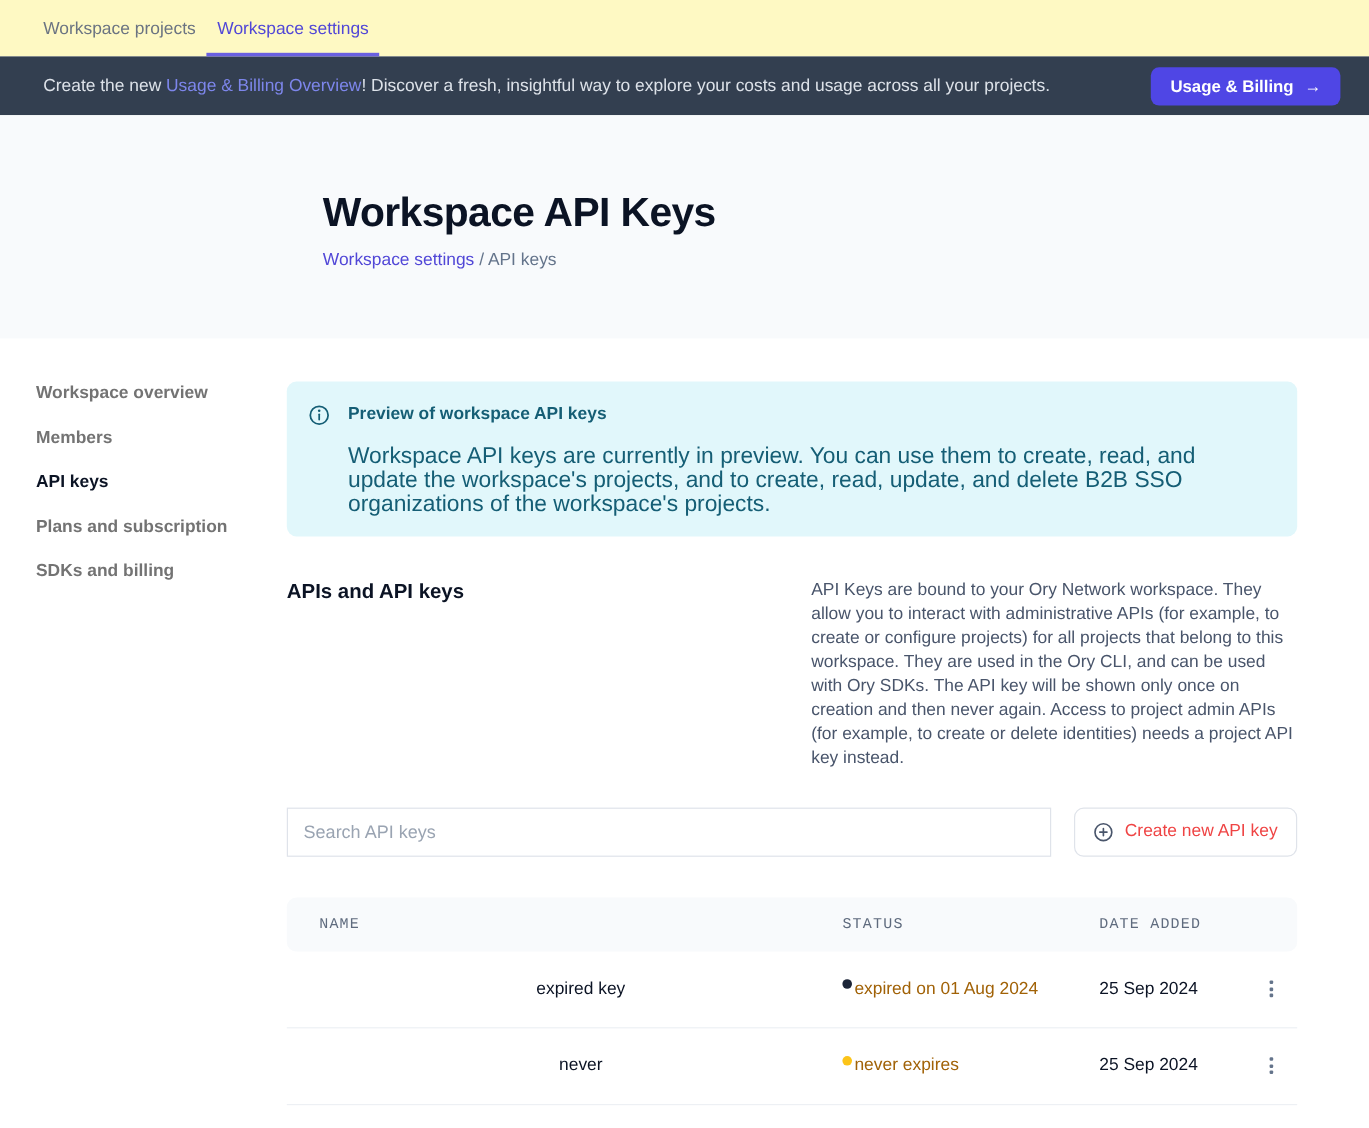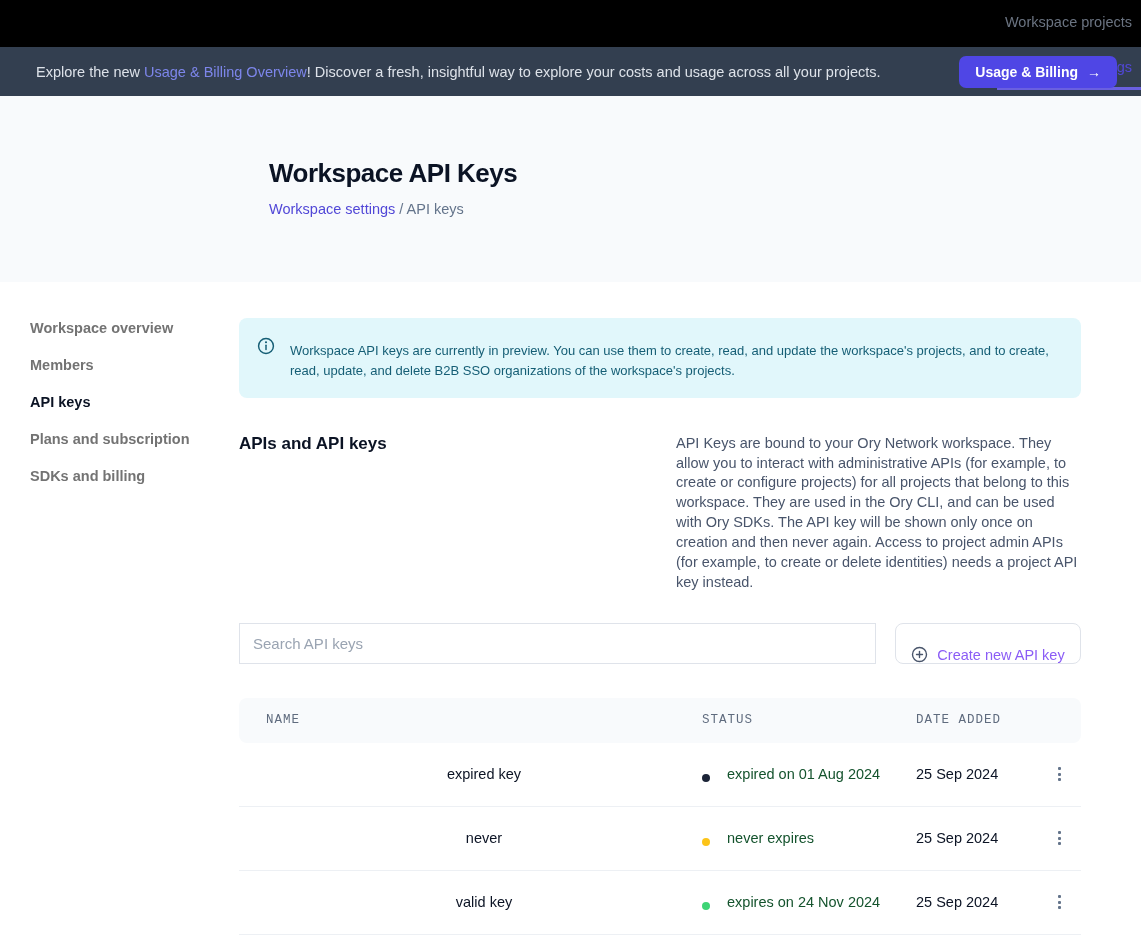--- a/index.html
+++ b/index.html
@@ -1,93 +1,93 @@
 <!DOCTYPE html>
 <html><head>
 <meta charset="utf-8">
 <style>
   * { margin:0; padding:0; box-sizing:border-box; }
   html,body { background:#fff; }
   body { width:1141px; height:940px; font-family:"Liberation Sans", sans-serif; color:#101828; overflow:hidden; }
 
   
-  .topnav { height:47px; background:#000000; display:flex; align-items:flex-end; padding:0 0 0 27px;flex-direction:column; }
+  .topnav { height:47px; background:#fef9c3; display:flex; align-items:flex-end; padding:0 0 0 27px; }
   .tab { font-size:14.5px; color:#6b7482; padding:14px 9px 12px 9px; cursor:pointer; border-bottom:3px solid transparent; }
   .tab.active { color:#5147d7; border-bottom-color:#6a60e0; }
 
   
   .banner { height:49px; background:#333f50; display:flex; align-items:center; padding:0 24px 0 36px; }
   .banner-text { font-size:14.5px; color:#dde2e9; }
   .banner-link { color:#7d86eb; cursor:pointer; }
   .banner-btn { margin-left:auto; background:#4f46e5; color:#fff; border:none; border-radius:7px;
                 font-family:"Liberation Sans", sans-serif; font-size:14px; font-weight:700;
                 padding:8px 16px; display:flex; align-items:center; gap:9px; cursor:pointer; }
 
   
   .hero { height:186px; background:#f8fafc; padding:62px 0 0 269px; }
-  .hero-title { font-size:26px; font-weight:700; color:#0b1324; letter-spacing:-0.5px; }
+  .hero-title { font-size:34px; font-weight:700; color:#0b1324; letter-spacing:-0.5px; }
   .breadcrumb { margin-top:12px; font-size:14.5px; color:#64748b; }
   .breadcrumb a { color:#5147d7; text-decoration:none; font-weight:500; cursor:pointer; }
 
   
   .main { display:flex; }
   .sidebar { width:239px; padding:38px 0 0 30px; flex-shrink:0; }
   .side-item { font-size:14.5px; color:#737373; margin-bottom:21px; cursor:pointer;font-weight:bold; }
   .side-item.active { color:#0b1324; font-weight:700; }
   .content { width:842px; }
 
   
   .alert { margin-top:36px; background:#e1f7fb; border-radius:8px; padding:17px 24px 17px 18px;
            display:flex; gap:15px; color:#155e75; }
   .alert-icon { flex-shrink:0; margin-top:2px; color:#155e75; }
   .alert-title { font-size:14.5px; font-weight:700; line-height:20px; }
-  .alert-body { font-size:13px; line-height:19.8px; margin-top:6px; }
+  .alert-body { font-size:19px; line-height:19.8px; margin-top:16px; }
 
   
   .section { display:flex; margin-top:36px; }
   .section-heading { font-size:17px; font-weight:700; color:#0b1324; width:437px; flex-shrink:0; }
   .section-desc { font-size:14.5px; line-height:19.9px; color:#49556b; width:405px; }
 
   
   .toolbar { display:flex; margin-top:30px; gap:19px; }
   .search-input { width:637px; height:41px; border:1px solid #dfe3ea; border-radius:0;
                   padding:0 13px; font-family:"Liberation Sans", sans-serif; font-size:15px; color:#101828; outline:none; }
   .search-input::placeholder { color:#9aa4b2; }
   .create-btn { flex:1; height:41px; background:#fff; border:1px solid #dfe3ea; border-radius:8px;
-                font-family:"Liberation Sans", sans-serif; font-size:14.5px; color:#8b5cf6;
-                display:flex; align-items:flex-end; justify-content:center; gap:9px; cursor:pointer; }
+                font-family:"Liberation Sans", sans-serif; font-size:14.5px; color:#ef4444;
+                display:flex; align-items:center; justify-content:center; gap:9px; cursor:pointer; }
   .create-btn svg { color:#49556b; }
 
   
   .table { margin-top:34px; }
   .t-grid { display:grid; grid-template-columns:463px 214px 136px 1fr; align-items:center; }
   .t-head { height:45px; background:#f8fafc; border-radius:8px; }
   .t-head .th { font-family:"Liberation Mono", "DejaVu Sans Mono", monospace; font-size:12.5px;
                 letter-spacing:1px; color:#5f6b7e; }
   .th:first-child, .td-name { padding-left:27px; }
   .t-row { height:64px; border-bottom:1px solid #edf0f4; }
   .td-name { font-size:14.5px; color:#0b1324;text-align:center; }
-  .td-status { display:flex; align-items:flex-end; gap:17px; font-size:14.5px; color:#14532d; }
+  .td-status { display:flex; align-items:flex-start; gap:2px; font-size:14.5px; color:#a16207; }
   .dot { width:8px; height:8px; border-radius:50%; flex-shrink:0; }
   .td-date { font-size:14.5px; color:#0b1324; }
   .td-menu { display:flex; justify-content:flex-end; padding-right:28px; }
   .kebab { display:flex; flex-direction:column; gap:2.5px; padding:6px; cursor:pointer; }
   .kebab span { width:3px; height:3px; border-radius:1px; background:#64748b; }
 </style>
 </head>
 <body>
 
 <div class="topnav">
   <div class="tab">Workspace projects</div>
   <div class="tab active">Workspace settings</div>
 </div>
 
 <div class="banner">
   <div class="banner-text">
-    <span>Explore the new </span><span class="banner-link">Usage &amp; Billing Overview</span><span>! Discover a fresh, insightful way to explore your costs and usage across all your projects.</span>
+    <span>Create the new </span><span class="banner-link">Usage &amp; Billing Overview</span><span>! Discover a fresh, insightful way to explore your costs and usage across all your projects.</span>
   </div>
   <button class="banner-btn">
     <span>Usage &amp; Billing</span>
     <span>→</span>
   </button>
 </div>
 
 <div class="hero">
   <div class="hero-title">Workspace API Keys</div>
   <div class="breadcrumb">
@@ -109,20 +109,21 @@
 
     <div class="alert">
       <span class="alert-icon">
         <svg width="18" height="18" viewBox="0 0 16 16" fill="none">
           <circle cx="8" cy="8" r="6.6" stroke="currentColor" stroke-width="1.3"></circle>
           <line x1="8" y1="7.3" x2="8" y2="11.2" stroke="currentColor" stroke-width="1.3" stroke-linecap="round"></line>
           <circle cx="8" cy="4.7" r="0.95" fill="currentColor"></circle>
         </svg>
       </span>
       <div>
+        <div class="alert-title">Preview of workspace API keys</div>
         <div class="alert-body">Workspace API keys are currently in preview. You can use them to create, read, and update the workspace's projects, and to create, read, update, and delete B2B SSO organizations of the workspace's projects.</div>
       </div>
     </div>
 
     <div class="section">
       <div class="section-heading">APIs and API keys</div>
       <div class="section-desc">API Keys are bound to your Ory Network workspace. They allow you to interact with administrative APIs (for example, to create or configure projects) for all projects that belong to this workspace. They are used in the Ory CLI, and can be used with Ory SDKs. The API key will be shown only once on creation and then never again. Access to project admin APIs (for example, to create or delete identities) needs a project API key instead.</div>
     </div>
 
     <div class="toolbar">

